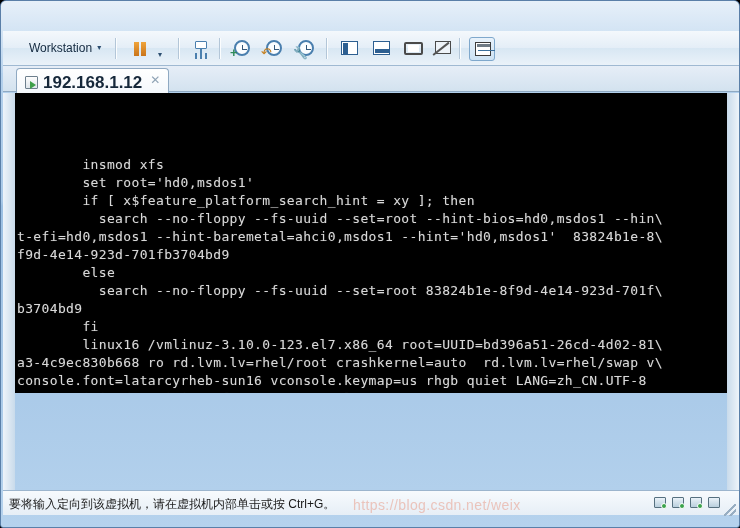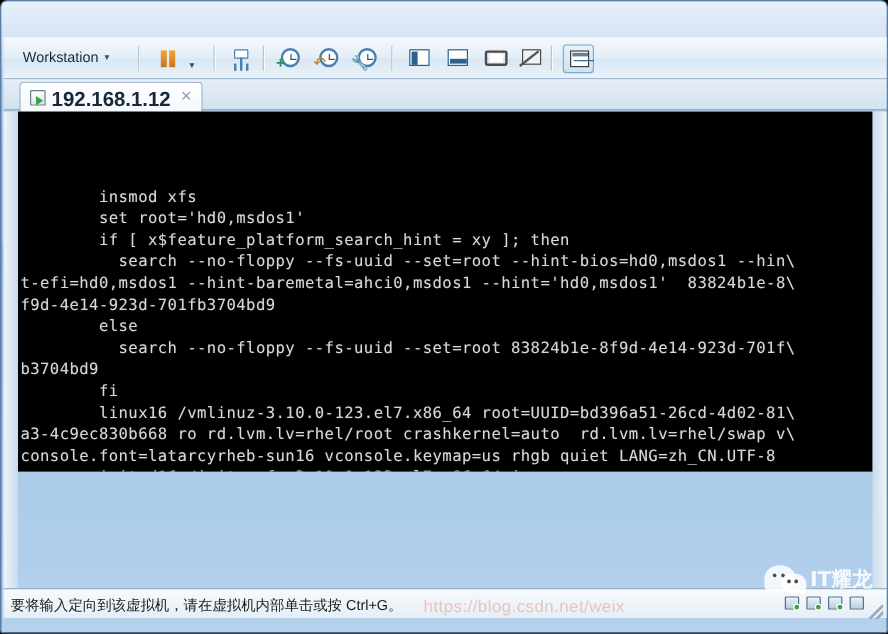--- a/index.html
+++ b/index.html
@@ -99,21 +99,21 @@
 
   
   #toolbar {
     position: absolute; left: 2px; top: 30px;
     width: 736px; height: 35px;
     background: linear-gradient(180deg,#f4f8fc 0%,#e4eef7 50%,#d8e7f3 51%,#eaf2f9 100%);
     border-bottom: 1px solid #9fb9d2;
     box-sizing: border-box;
   }
   #menu-workstation {
-    position: absolute; left: 10px; top: 7px;
+    position: absolute; left: 20px; top: 7px;
     height: 21px; padding: 3px 6px 0 6px;
     font-size: 12px; color: #13293f;
     box-sizing: border-box;
     text-align: right;
   }
   #menu-workstation .caret { margin-left: 5px; font-size: 8px; color:#2c4e70; position: relative; top:-2px;}
   .tb-sep {
     position: absolute; top: 7px; width: 1px; height: 21px;
     background: #b3c6d8; border-right: 1px solid #fbfdfe;
   }
@@ -517,19 +517,14 @@
         <span class="si-dot"></span>
     </div>
     <div class="status-ico si-prn">
       <span class="si-box"></span>
     </div>
   </div>
 
   <div id="resize-grip"></div>
 
   <div id="watermark-url">https://blog.csdn.net/weix</div>
-  <div id="watermark-logo">
-    <span id="wechat-glyph"></span>
-    <span id="wechat-glyph2"></span>
-    <span id="watermark-name">IT耀龙</span>
-  </div>
 
 </div>
 
 </body></html>

